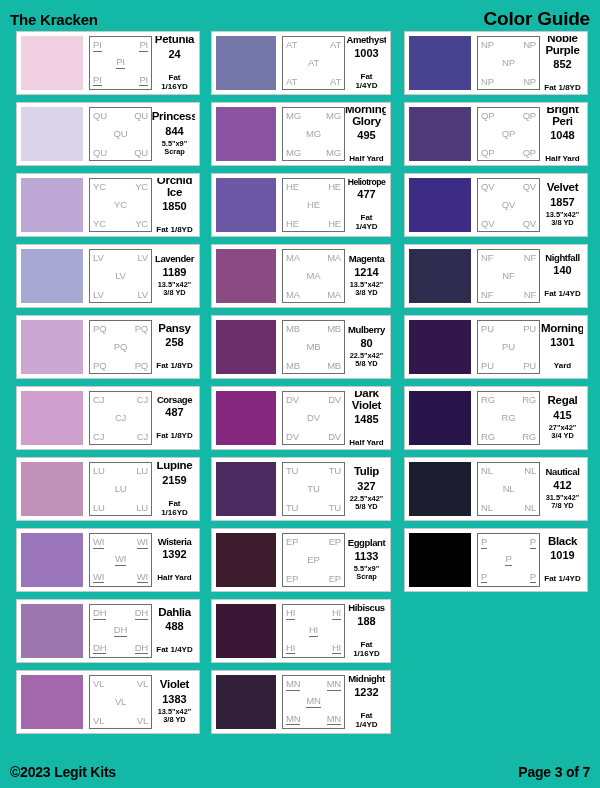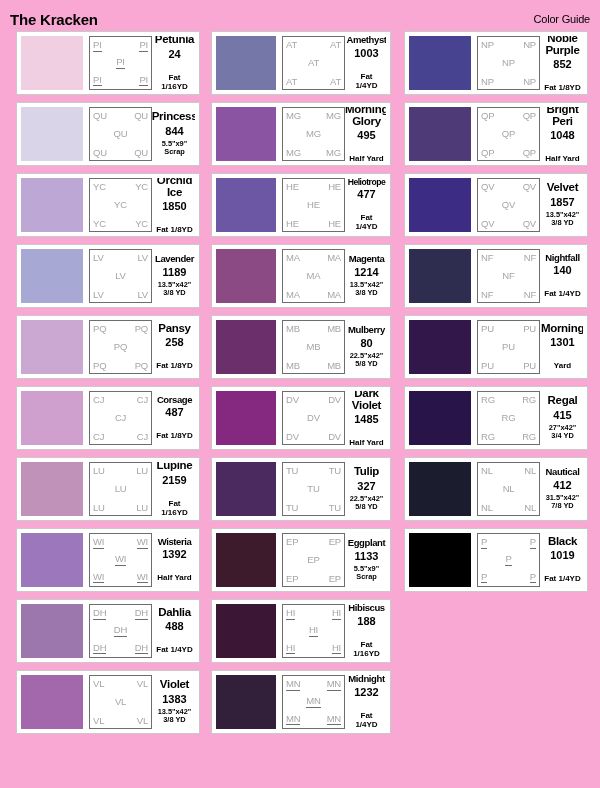--- a/index.html
+++ b/index.html
@@ -10,43 +10,43 @@
     height: 788px;
     background: #ffffff;
     font-family: "Liberation Sans", sans-serif;
     color: #000;
   }
   #page {
     position: relative;
     width: 600px;
     height: 788px;
     overflow: hidden;
-    background: #f9a8d4;
+    background: #14b8a6;
   }
 
   
   .header {
     position: absolute;
     top: 6px;
     left: 0;
     width: 600px;
     height: 26px;
     display: flex;
     align-items: center;
     justify-content: space-between;
     padding: 0 10px;
   }
   .header-title {
     font-size: 15px;
     font-weight: bold;
     letter-spacing: -0.2px;
   }
   .header-right {
-    font-size: 11px;
-    font-weight: normal;
+    font-size: 19px;
+    font-weight: bold;
     letter-spacing: -0.2px;
   }
 
   
   .columns {
     position: absolute;
     top: 31px;
     left: 8px;
     width: 600px;
     display: flex;
@@ -771,14 +771,18 @@
           </div>
           <div class="meta">
             <div class="name">Black</div>
             <div class="num">1019</div>
             <div class="cut one">Fat 1/4YD</div>
           </div>
         </div>
       </div>
   </div>
 
+  <div class="footer">
+    <div class="footer-left">©2023 Legit Kits</div>
+    <div class="footer-right">Page 3 of 7</div>
+  </div>
 
 </div>
 
 </body></html>

